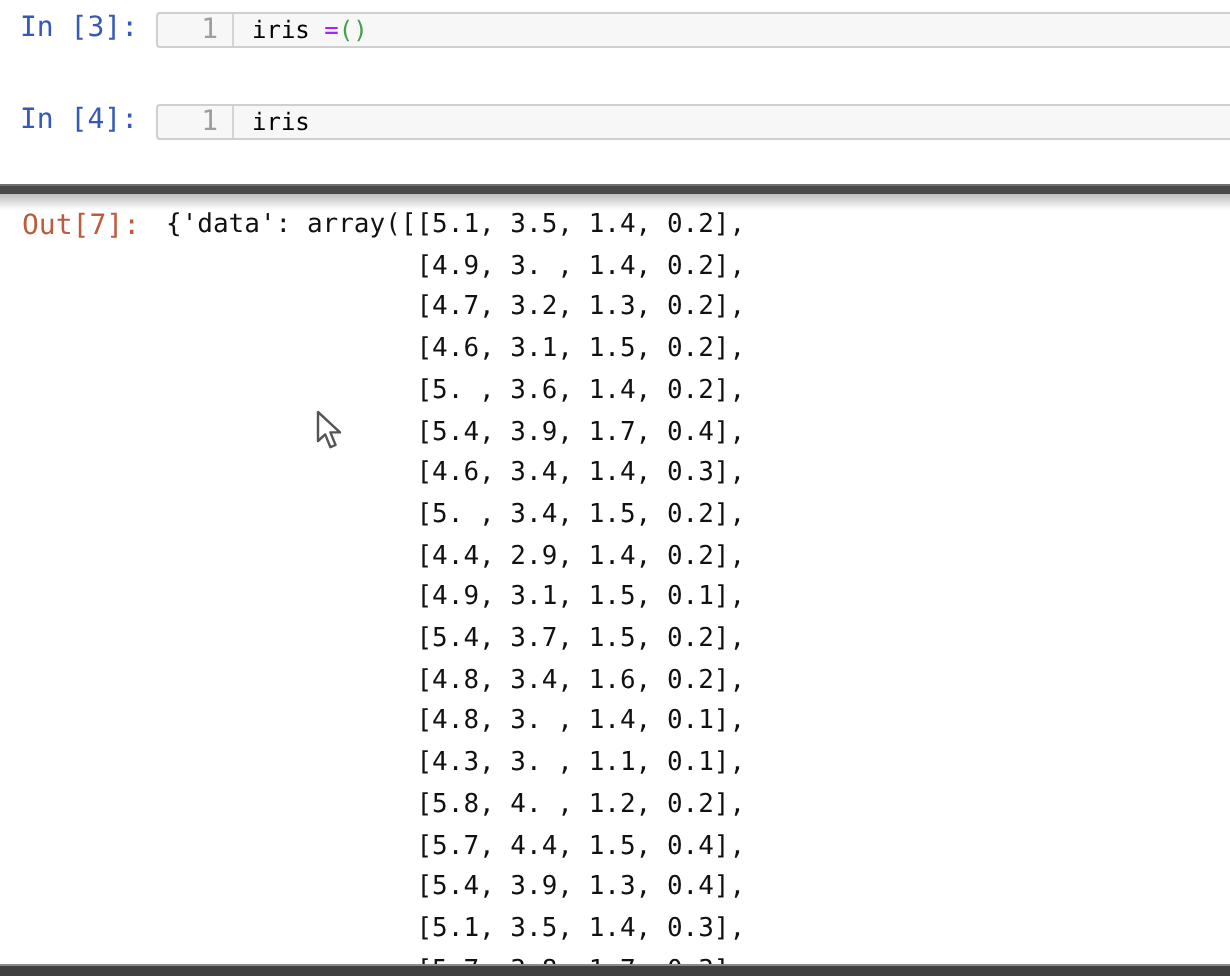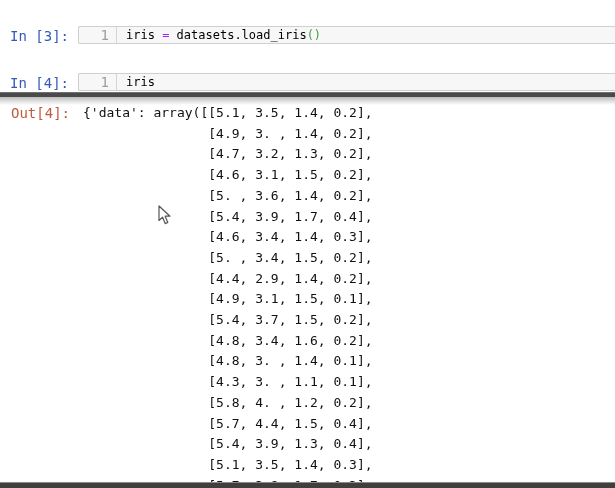--- a/index.html
+++ b/index.html
@@ -16,24 +16,24 @@
     width: 615px;
     height: 488px;
     background: #ffffff;
   }
   
   .cell {
     position: absolute;
     left: 0;
     right: 0;
     display: flex;
-    align-items: flex-end;
+    align-items: flex-start;
   }
   .cell-1 { top: 6px;  height: 38px; }
-  .cell-2 { top: 59px; height: 32px; }
+  .cell-2 { top: 52px; height: 32px; }
   .prompt-col {
     width: 78px;
     flex: 0 0 78px;
     display: flex;
     align-items: center;
   }
   .in-prompt {
     padding-left: 10px;
     font-size: 14px;
     color: #3659b8;
@@ -146,40 +146,40 @@
 <div class="page">
 
   <div class="cell cell-1">
     <div class="prompt-col">
       <span class="in-prompt">In [3]:</span>
     </div>
     <div class="input-box">
       <div class="gutter">
         <span class="line-number">1</span>
       </div>
-      <div class="code-area"><span class="tok-text">iris </span><span class="tok-op">=</span><span class="tok-text"> datasets.load_iris</span><span class="tok-bracket">()</span></div>
+      <div class="code-area"><span class="tok-text">iris </span><span class="tok-op">=</span><span class="tok-bracket">()</span></div>
     </div>
   </div>
 
   <div class="cell cell-2">
     <div class="prompt-col">
       <span class="in-prompt">In [4]:</span>
     </div>
     <div class="input-box">
       <div class="gutter">
         <span class="line-number">1</span>
       </div>
       <div class="code-area"><span class="tok-text">iris</span></div>
     </div>
   </div>
 
   <div class="separator-bar"></div>
   <div class="separator-shadow"></div>
 
-  <span class="out-prompt">Out[4]:</span>
+  <span class="out-prompt">Out[7]:</span>
   <pre class="output-pre">{'data': array([[5.1, 3.5, 1.4, 0.2],
                 [4.9, 3. , 1.4, 0.2],
                 [4.7, 3.2, 1.3, 0.2],
                 [4.6, 3.1, 1.5, 0.2],
                 [5. , 3.6, 1.4, 0.2],
                 [5.4, 3.9, 1.7, 0.4],
                 [4.6, 3.4, 1.4, 0.3],
                 [5. , 3.4, 1.5, 0.2],
                 [4.4, 2.9, 1.4, 0.2],
                 [4.9, 3.1, 1.5, 0.1],

